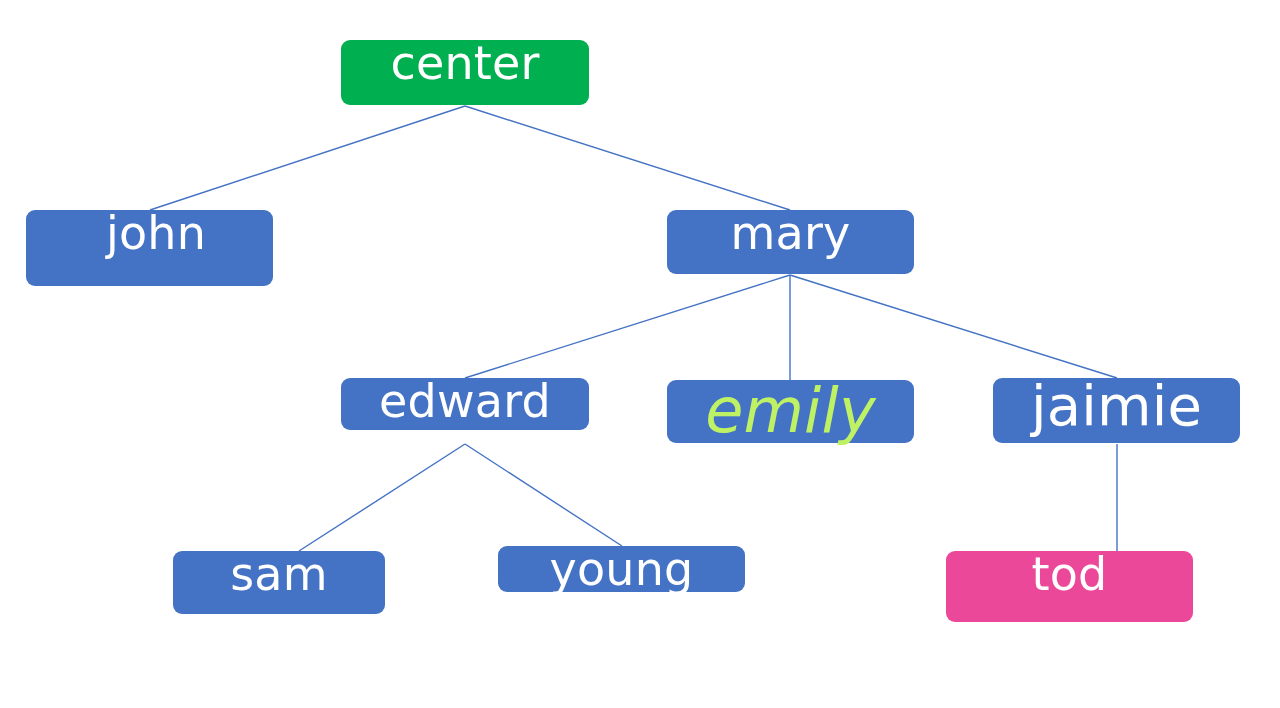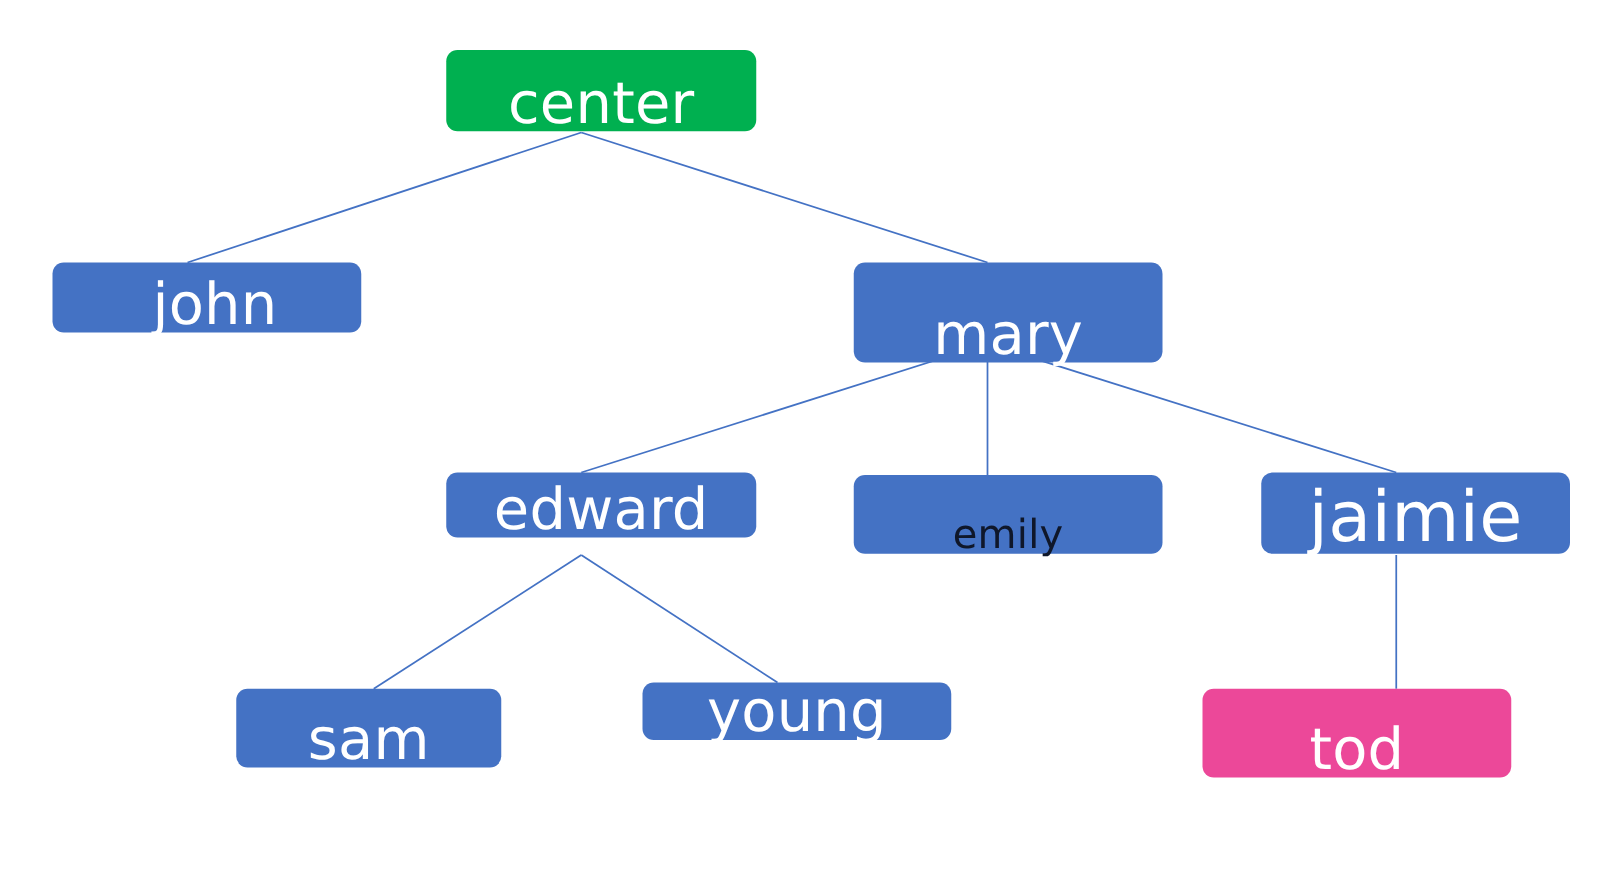--- a/index.html
+++ b/index.html
@@ -22,26 +22,25 @@
     position: absolute;
     left: 0;
     top: 0;
     width: 1280px;
     height: 708px;
     pointer-events: none;
   }
   .node {
     position: absolute;
     display: flex;
-    align-items: flex-end;
+    align-items: flex-start;
     justify-content: center;
     border-radius: 9px;
     box-sizing: border-box;
     z-index: 2;
-    margin-left: 16px;
   }
   .node-label {
     color: #ffffff;
     font-family: "DejaVu Sans", sans-serif;
     font-weight: 400;
     letter-spacing: 0.2px;
     white-space: nowrap;
     line-height: 1;
   }
 </style>
@@ -56,31 +55,31 @@
       <line x1="790" y1="275" x2="790" y2="380" stroke="#4472C4" stroke-width="1.4"></line>
       <line x1="790" y1="275" x2="1117" y2="378" stroke="#4472C4" stroke-width="1.4"></line>
       <line x1="465" y1="444" x2="299" y2="551" stroke="#4472C4" stroke-width="1.4"></line>
       <line x1="465" y1="444" x2="622" y2="546" stroke="#4472C4" stroke-width="1.4"></line>
       <line x1="1117" y1="444" x2="1117" y2="551" stroke="#4472C4" stroke-width="1.4"></line>
     </svg>
   <div id="node-layer">
       <div class="node" style="left: 341px; top: 40px; width: 248px; height: 65px; background: rgb(0, 176, 80);">
         <span class="node-label" style="font-size: 46px; color: rgb(255, 255, 255);">center</span>
       </div>
-      <div class="node" style="left: 26px; top: 210px; width: 247px; height: 56px; background: rgb(68, 114, 196); padding-left: 13px;">
+      <div class="node" style="left: 26px; top: 210px; width: 247px; height: 76px; background: rgb(68, 114, 196); padding-left: 13px;">
         <span class="node-label" style="font-size: 46px; color: rgb(255, 255, 255);">john</span>
       </div>
-      <div class="node" style="left: 667px; top: 210px; width: 247px; height: 80px; background: rgb(68, 114, 196);">
+      <div class="node" style="left: 667px; top: 210px; width: 247px; height: 64px; background: rgb(68, 114, 196);">
         <span class="node-label" style="font-size: 46px; color: rgb(255, 255, 255);">mary</span>
       </div>
       <div class="node" style="left: 341px; top: 378px; width: 248px; height: 52px; background: rgb(68, 114, 196);">
         <span class="node-label" style="font-size: 46px; color: rgb(255, 255, 255);">edward</span>
       </div>
       <div class="node" style="left: 667px; top: 380px; width: 247px; height: 63px; background: rgb(68, 114, 196);">
-        <span class="node-label" style="font-size: 32px; color: #0f172a;">emily</span>
+        <span class="node-label" style="font-size: 62px; color: #bef264; font-style: italic;">emily</span>
       </div>
       <div class="node" style="left: 993px; top: 378px; width: 247px; height: 65px; background: rgb(68, 114, 196);">
         <span class="node-label" style="font-size: 56px; color: rgb(255, 255, 255);">jaimie</span>
       </div>
       <div class="node" style="left: 173px; top: 551px; width: 212px; height: 63px; background: rgb(68, 114, 196);">
         <span class="node-label" style="font-size: 46px; color: rgb(255, 255, 255);">sam</span>
       </div>
       <div class="node" style="left: 498px; top: 546px; width: 247px; height: 46px; background: rgb(68, 114, 196);">
         <span class="node-label" style="font-size: 46px; color: rgb(255, 255, 255);">young</span>
       </div>

